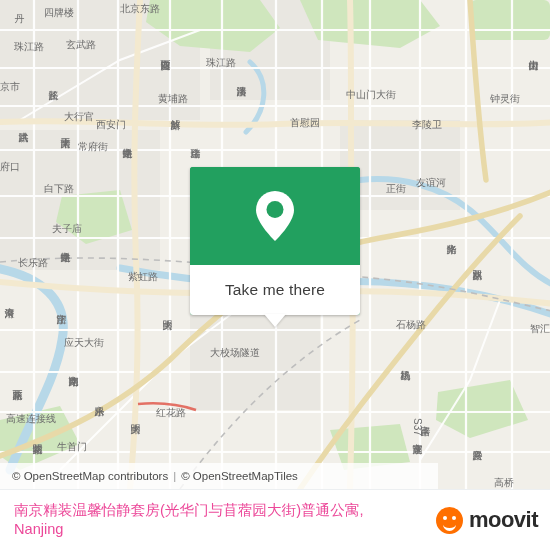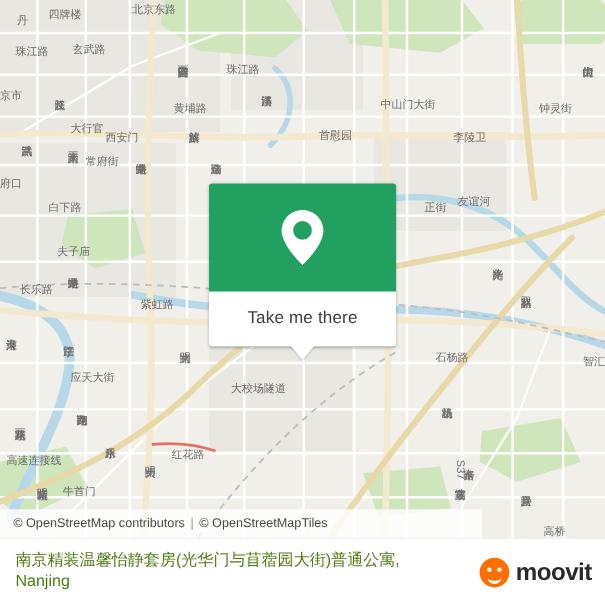--- a/index.html
+++ b/index.html
@@ -123,21 +123,21 @@
     border-top: 1px solid #eceff1;
     display: flex;
     align-items: center;
     box-sizing: border-box;
     padding: 0 12px 0 14px;
   }
   .footer-title {
     flex: 1;
     font-size: 14.6px;
     line-height: 19px;
-    color: #4d7c0f;
+    color: #ec4899;
     padding-right: 24px;
   }
   .moovit {
     display: flex;
     align-items: center;
     flex-shrink: 0;
   }
   .moovit-mark {
     width: 27px;
     height: 27px;

